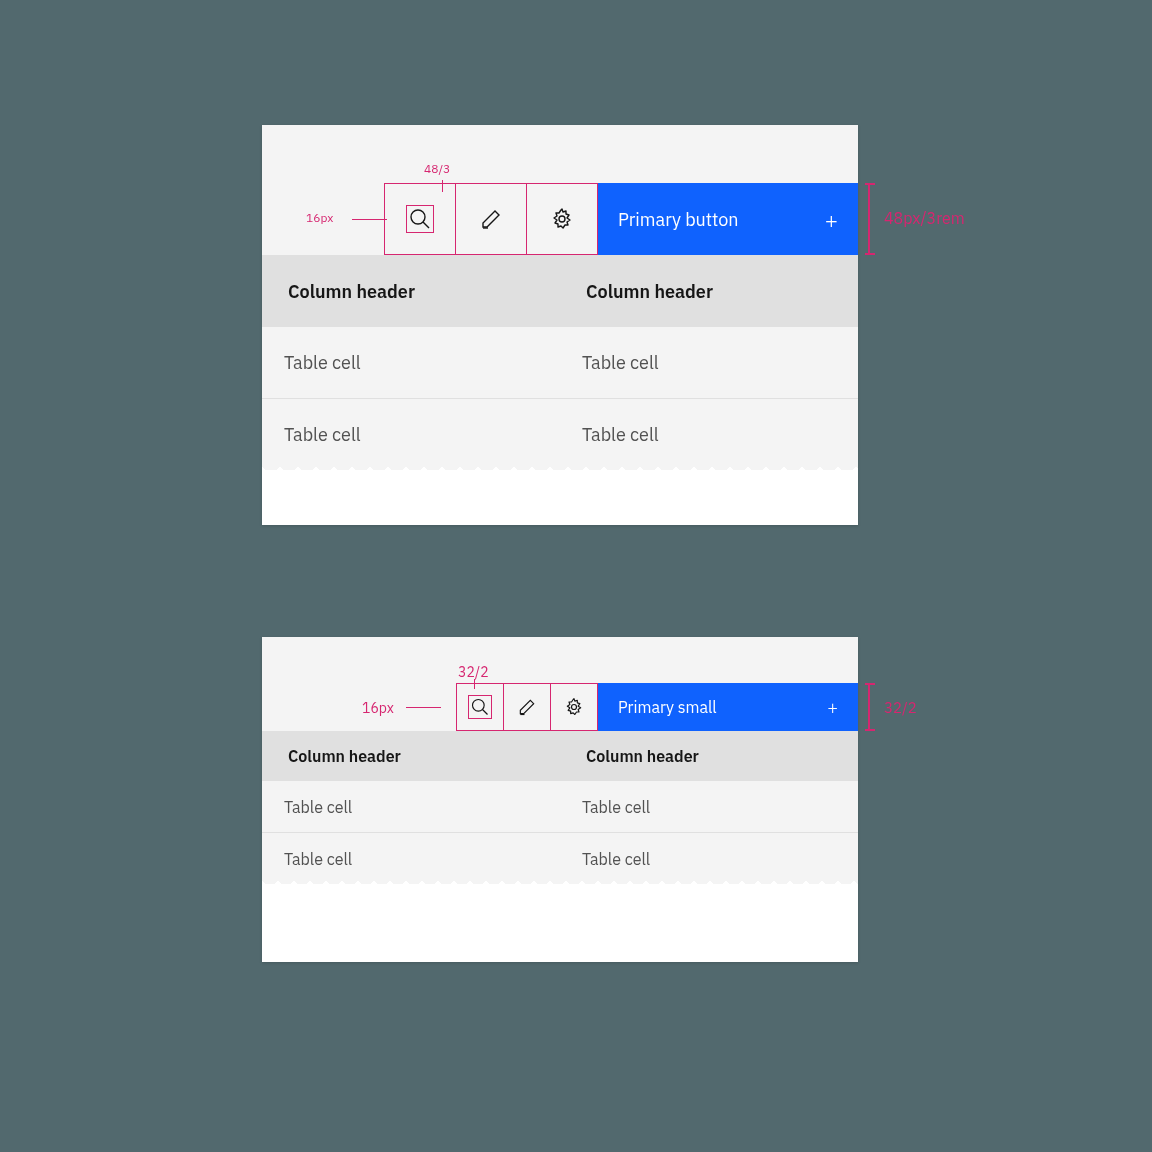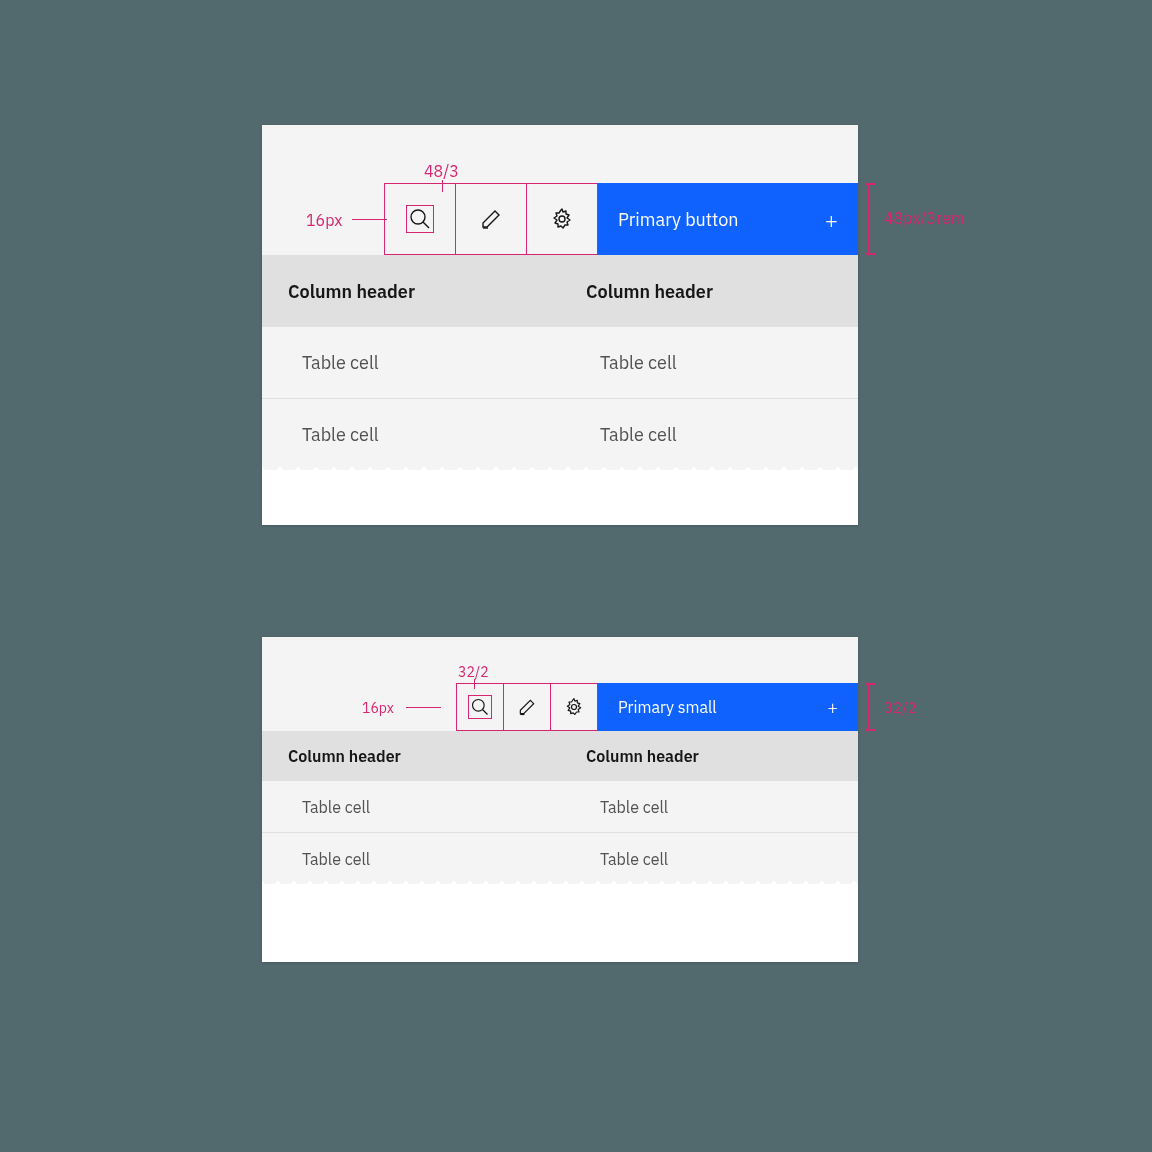--- a/index.html
+++ b/index.html
@@ -75,21 +75,21 @@
 .row {
   display: flex;
   border-bottom: 1px solid #e0e0e0;
 }
 .large .row { height: 72px; }
 .small .row { height: 52px; }
 .cell {
   flex: 1;
   display: flex;
   align-items: center;
-  padding-left: 40px;
+  padding-left: 22px;
   color: #525252;
 }
 .large .cell { font-size: 18px; }
 .small .cell { font-size: 16px; }
 .zigzag {
   height: 18px;
   background: #fff;
   position: relative;
   margin-top: -1px;
 }
@@ -99,21 +99,21 @@
   top: -10px; left: 0; right: 0;
   height: 12px;
   background: linear-gradient(-45deg, #fff 8px, transparent 0), linear-gradient(45deg, #fff 8px, transparent 0);
   background-size: 18px 18px;
   background-repeat: repeat-x;
 }
 .small .zigzag::before { background-size: 16px 16px; top: -8px; height: 10px; }
 .annot {
   position: absolute;
   color: #d62670;
-  font-size: 16px;
+  font-size: 12px;
 }
 .small .annot { font-size: 14px; }
 .bracket {
   position: absolute;
   border-left: 2px solid #d62670;
 }
 .bracket::before, .bracket::after {
   content: "";
   position: absolute;
   width: 10px;

